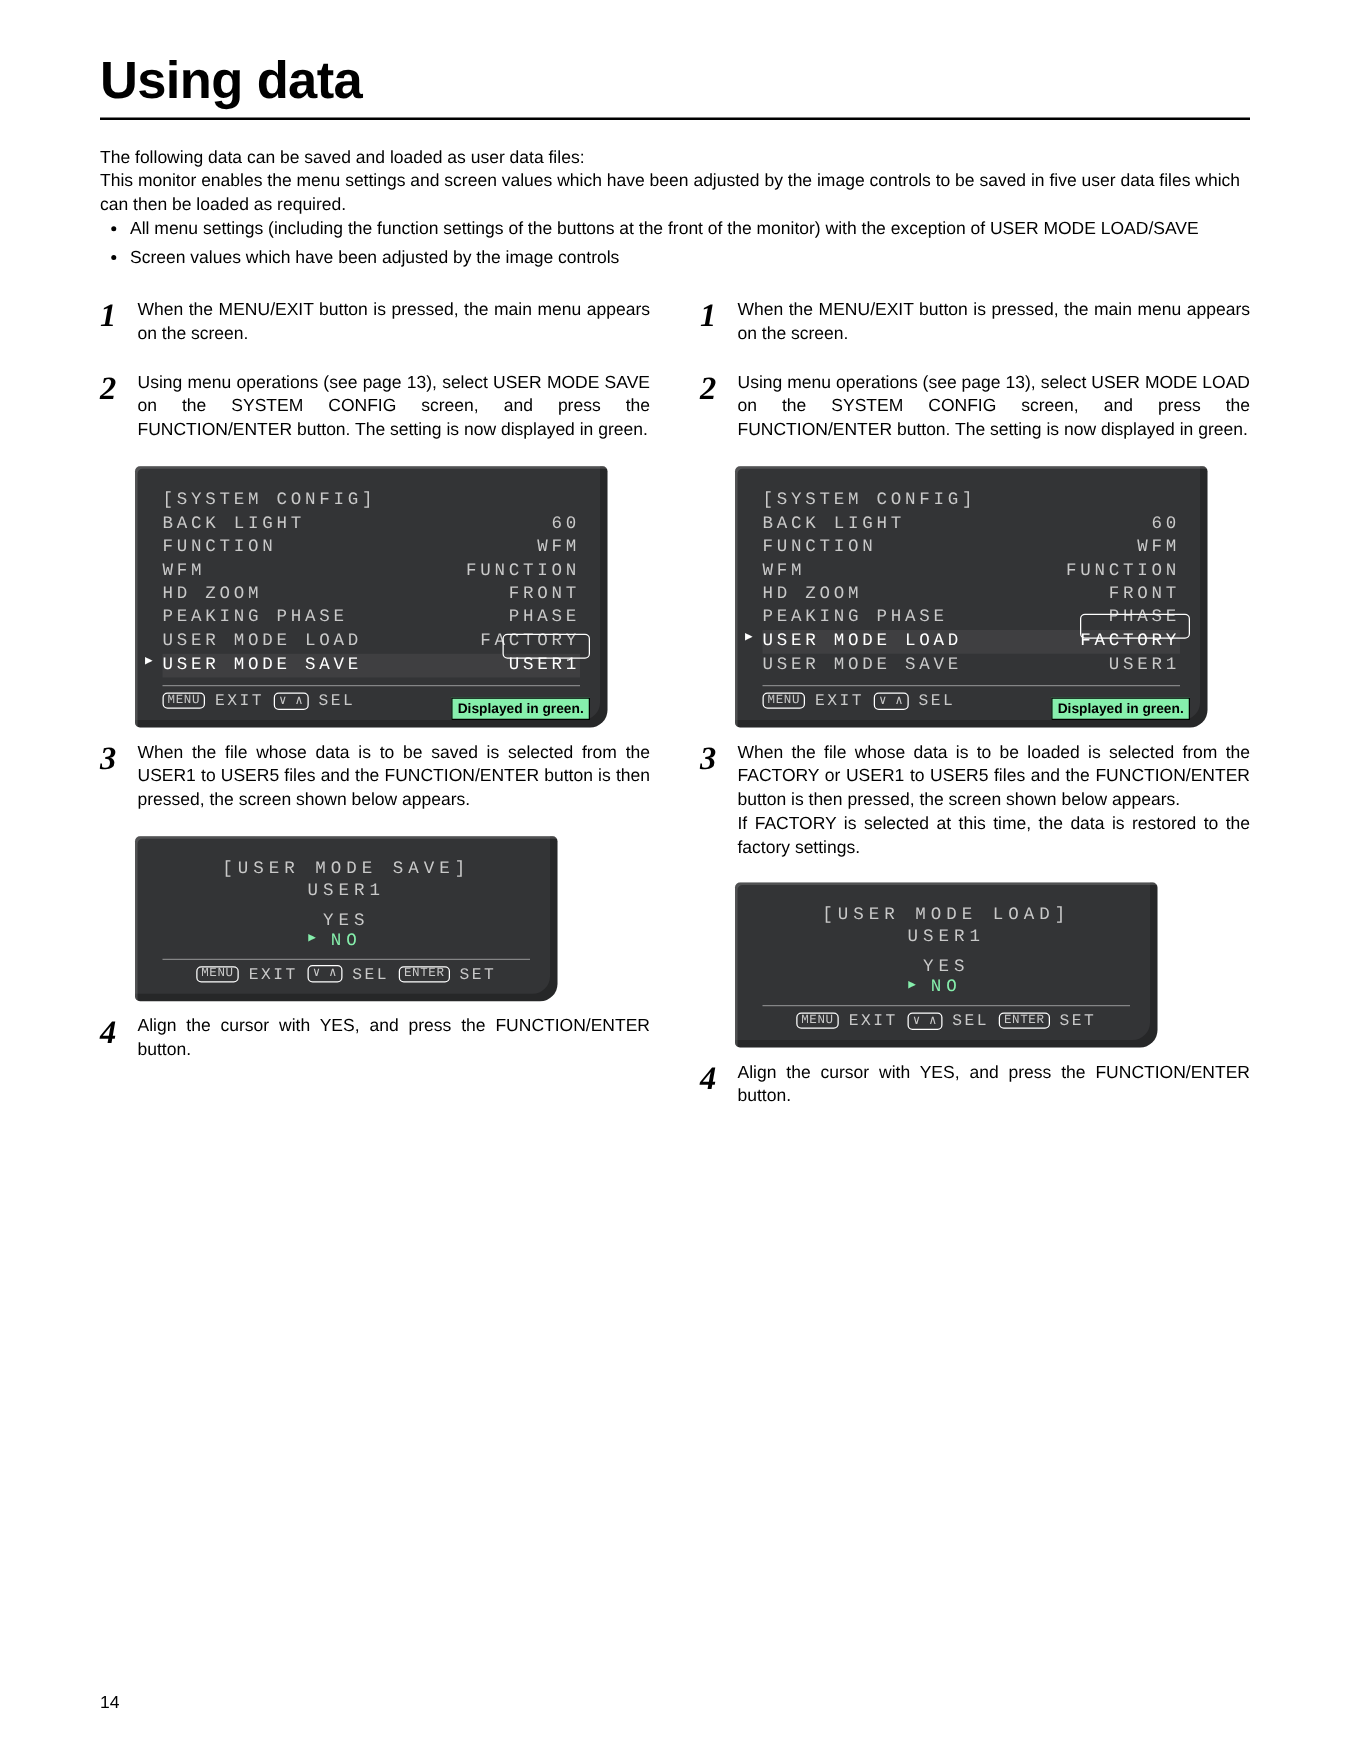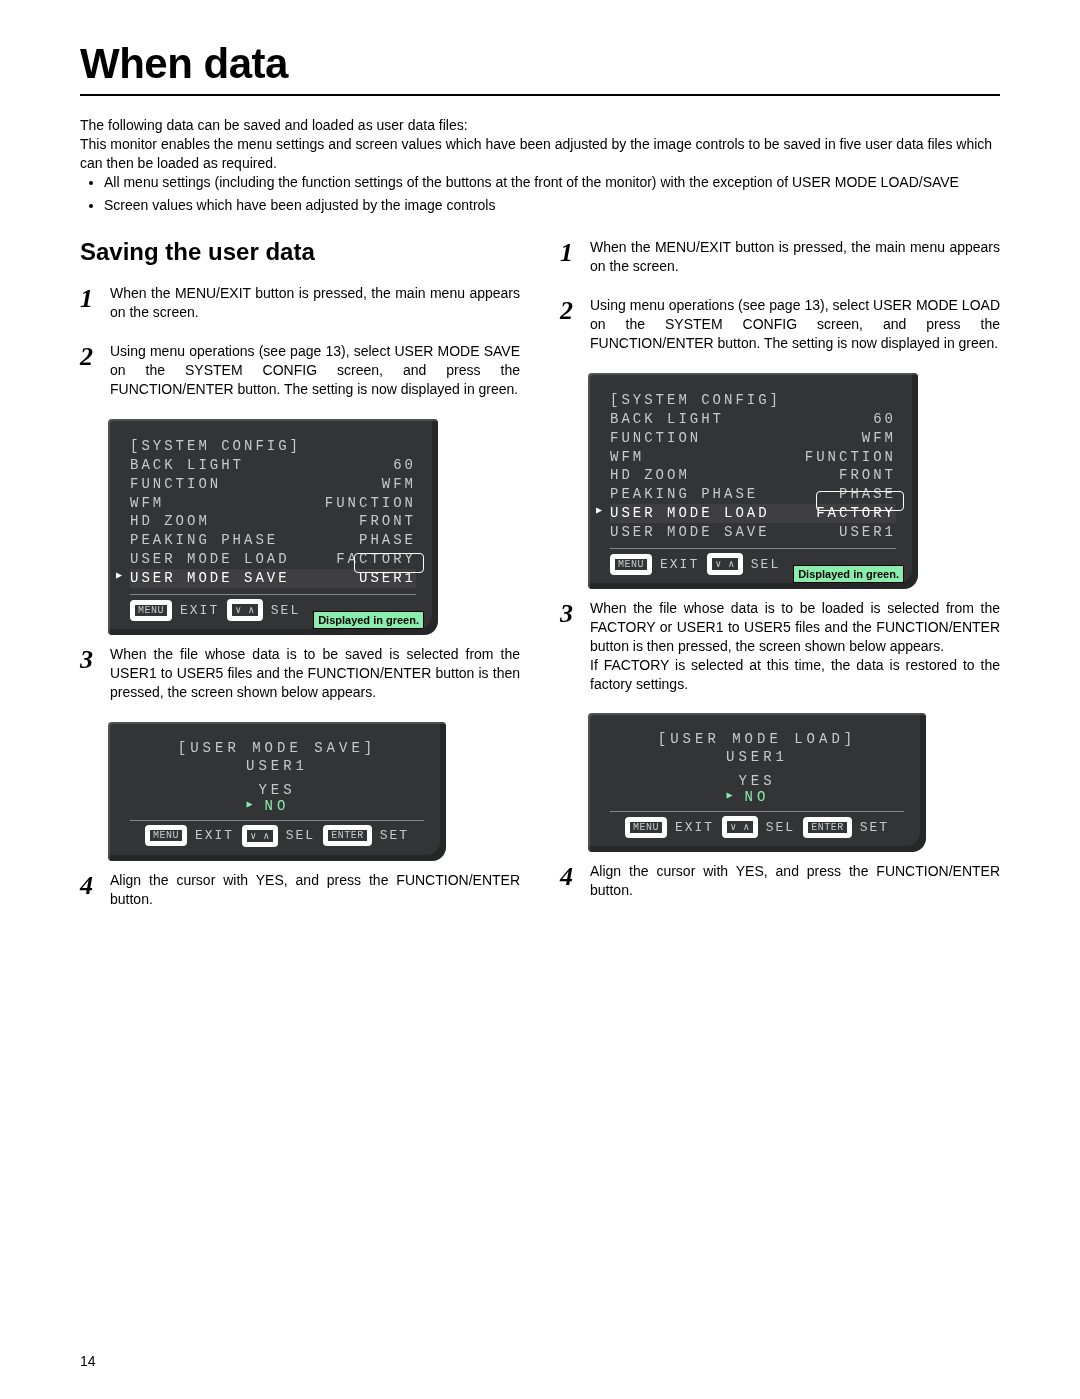--- a/index.html
+++ b/index.html
@@ -60,21 +60,21 @@
     line-height: 1;
     flex: 0 0 20px;
     padding-top: 2px;
   }
   .step-body { flex: 1; }
 
   
   .osd {
     background: #333436;
     color: #c9c9c9;
-    width: 330px;
+    width: 378px;
     margin: 10px 0 10px 28px;
     border-radius: 4px 4px 14px 4px;
     padding: 18px 22px 14px 22px;
     font-family: "Courier New", monospace;
     font-size: 14px;
     letter-spacing: 3px;
     position: relative;
     box-shadow: inset 2px 2px 0 rgba(255,255,255,0.15), inset -6px -6px 0 rgba(0,0,0,0.25);
   }
   .osd .row { display: flex; justify-content: space-between; line-height: 1.35; }
@@ -85,21 +85,21 @@
     margin-top: 6px;
     padding-top: 4px;
     display: flex;
     gap: 8px;
     align-items: center;
     letter-spacing: 2px;
     font-size: 13px;
   }
   .osd .keycap {
     display: inline-block;
-    border: 5px solid #ffffff;
+    border: 1px solid #ffffff;
     border-radius: 4px;
     padding: 0 3px;
     font-size: 10px;
     letter-spacing: 0.5px;
   }
   .callout {
     position: absolute;
     right: 14px;
     bottom: 6px;
     background: #86efac;
@@ -136,36 +136,35 @@
     bottom: 30px;
     left: 80px;
     font-size: 14px;
     font-weight: 400;
   }
 </style>
 </head>
 <body>
 
 <div class="page">
-  <h1 class="page-title">When data</h1>
+  <h1 class="page-title">Using data</h1>
   <hr class="rule">
 
   <div class="intro">
     <div>The following data can be saved and loaded as user data files:</div>
     <div>This monitor enables the menu settings and screen values which have been adjusted by the image controls to be saved in five user data files which can then be loaded as required.</div>
     <ul>
       <li>All menu settings (including the function settings of the buttons at the front of the monitor) with the exception of USER MODE LOAD/SAVE</li>
       <li>Screen values which have been adjusted by the image controls</li>
     </ul>
   </div>
 
   <div class="columns">
 
     <div class="col">
-      <h2 class="section-h">Saving the user data</h2>
 
       <div class="step">
         <div class="step-num">1</div>
         <div class="step-body">When the MENU/EXIT button is pressed, the main menu appears on the screen.</div>
       </div>
 
       <div class="step">
         <div class="step-num">2</div>
         <div class="step-body">Using menu operations (see page 13), select USER MODE SAVE on the SYSTEM CONFIG screen, and press the FUNCTION/ENTER button. The setting is now displayed in green.</div>
       </div>

